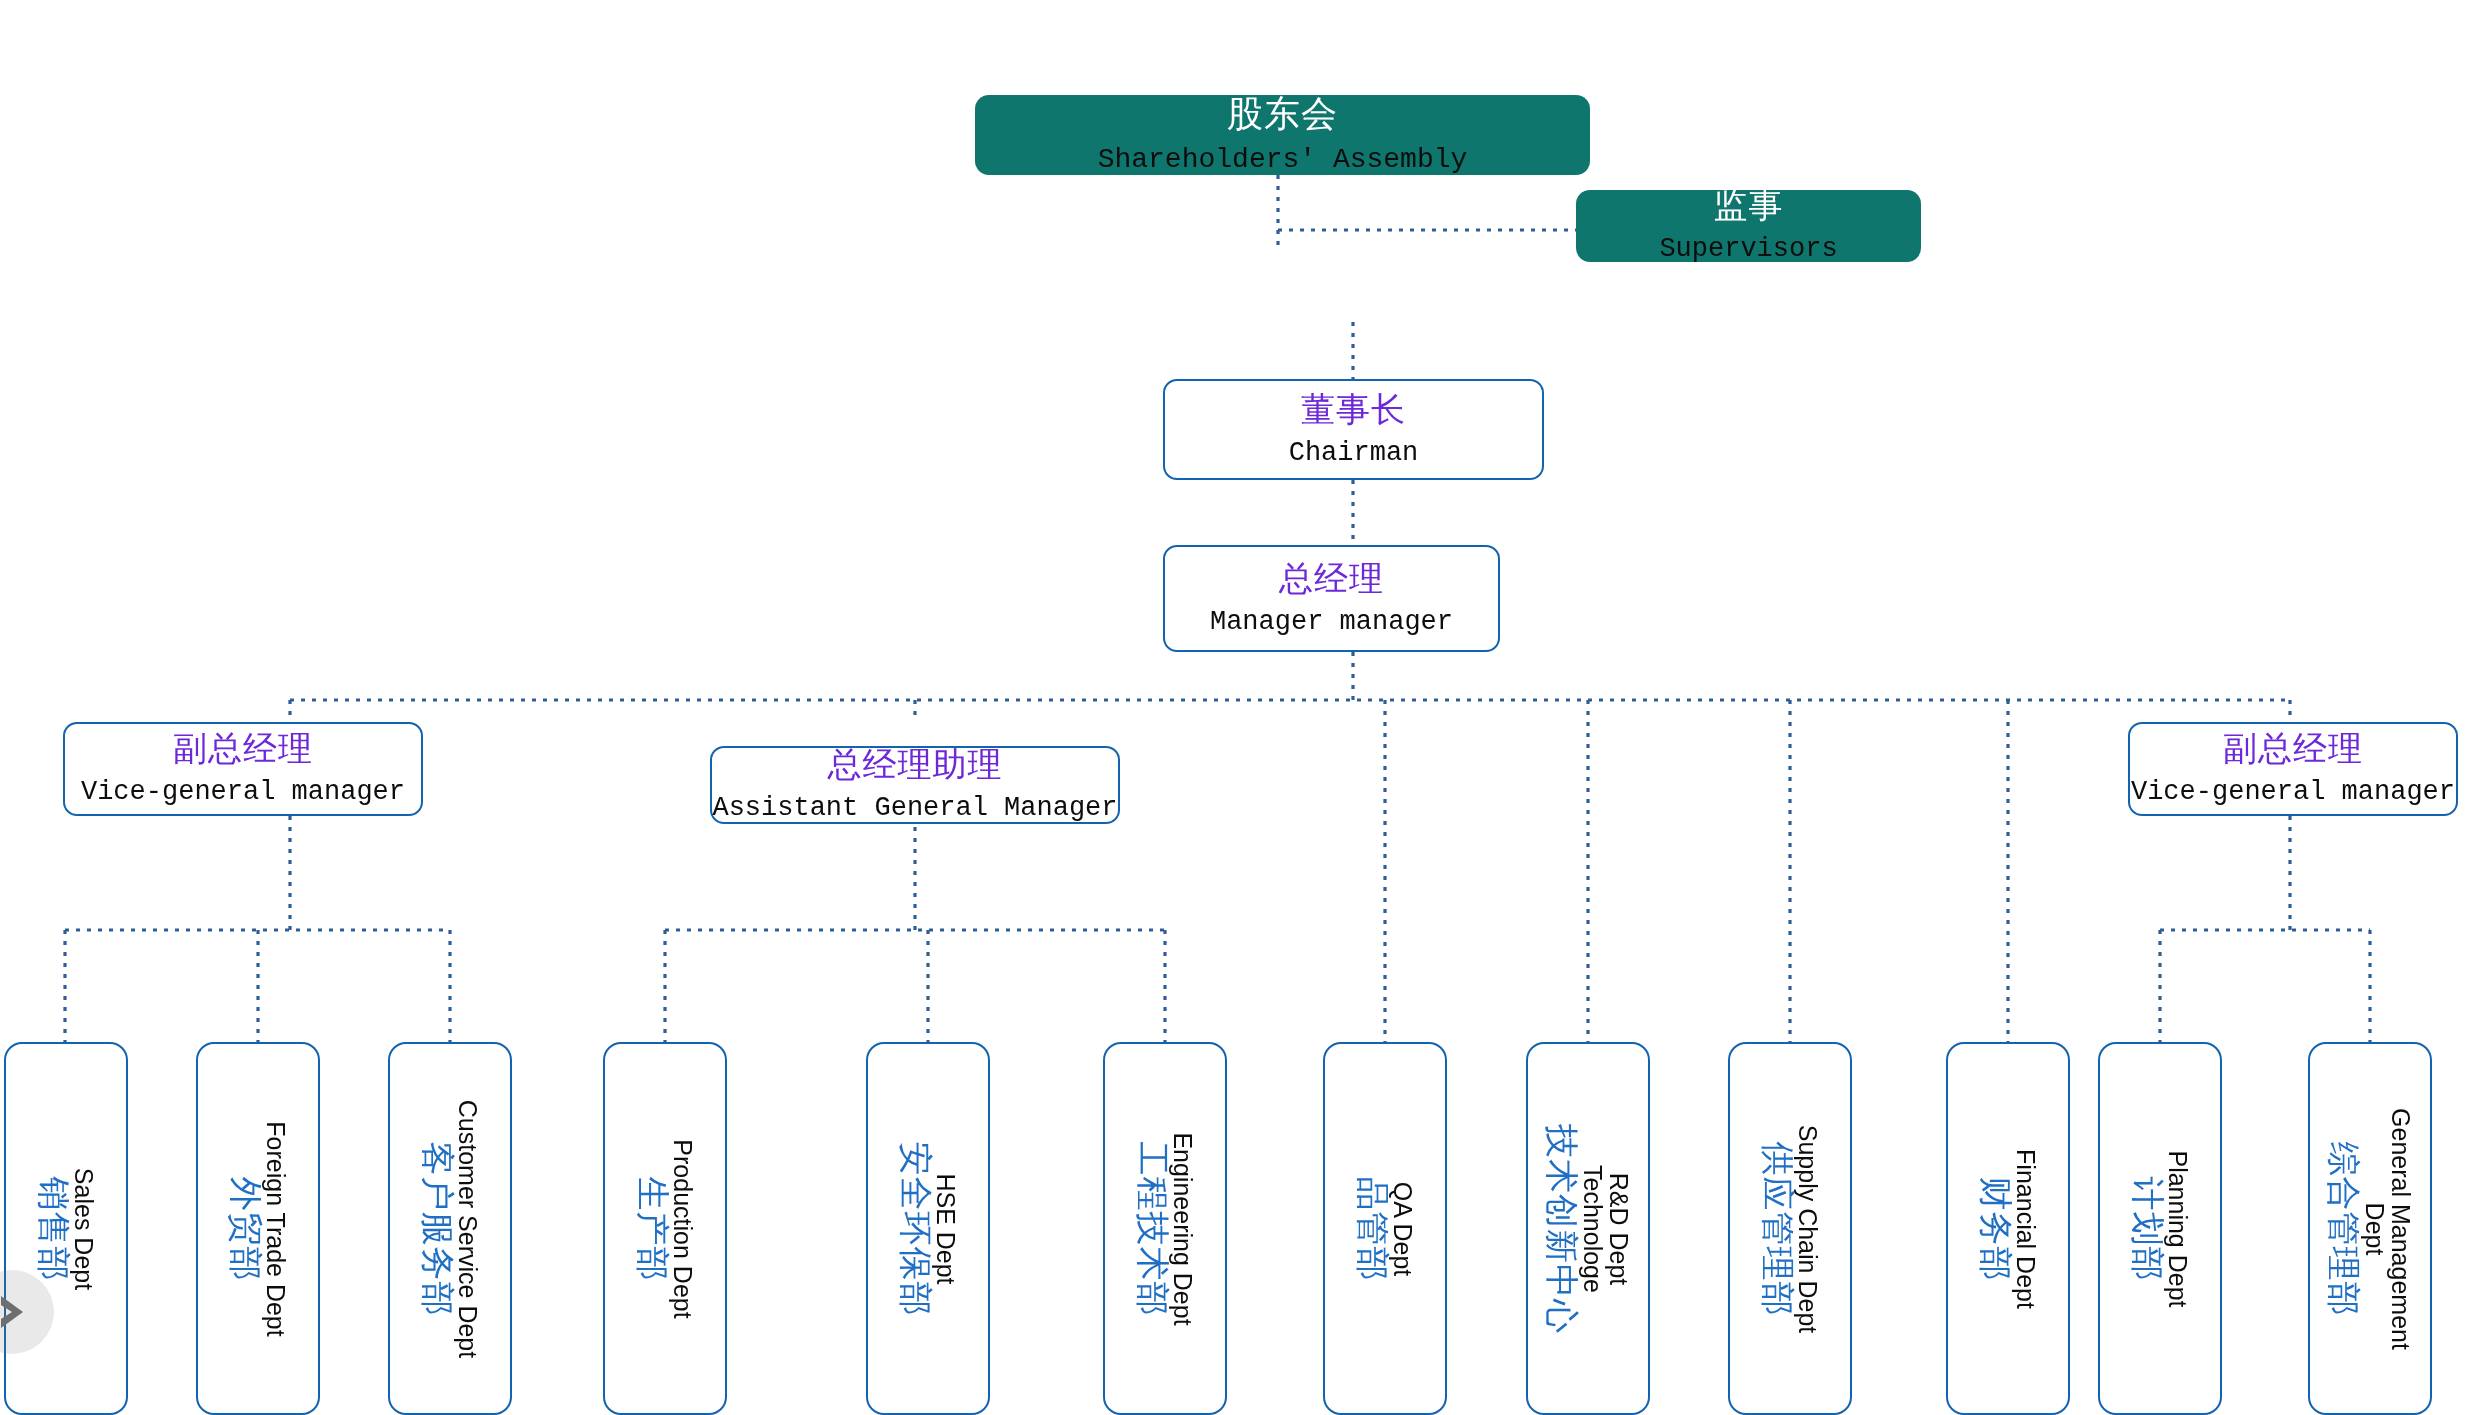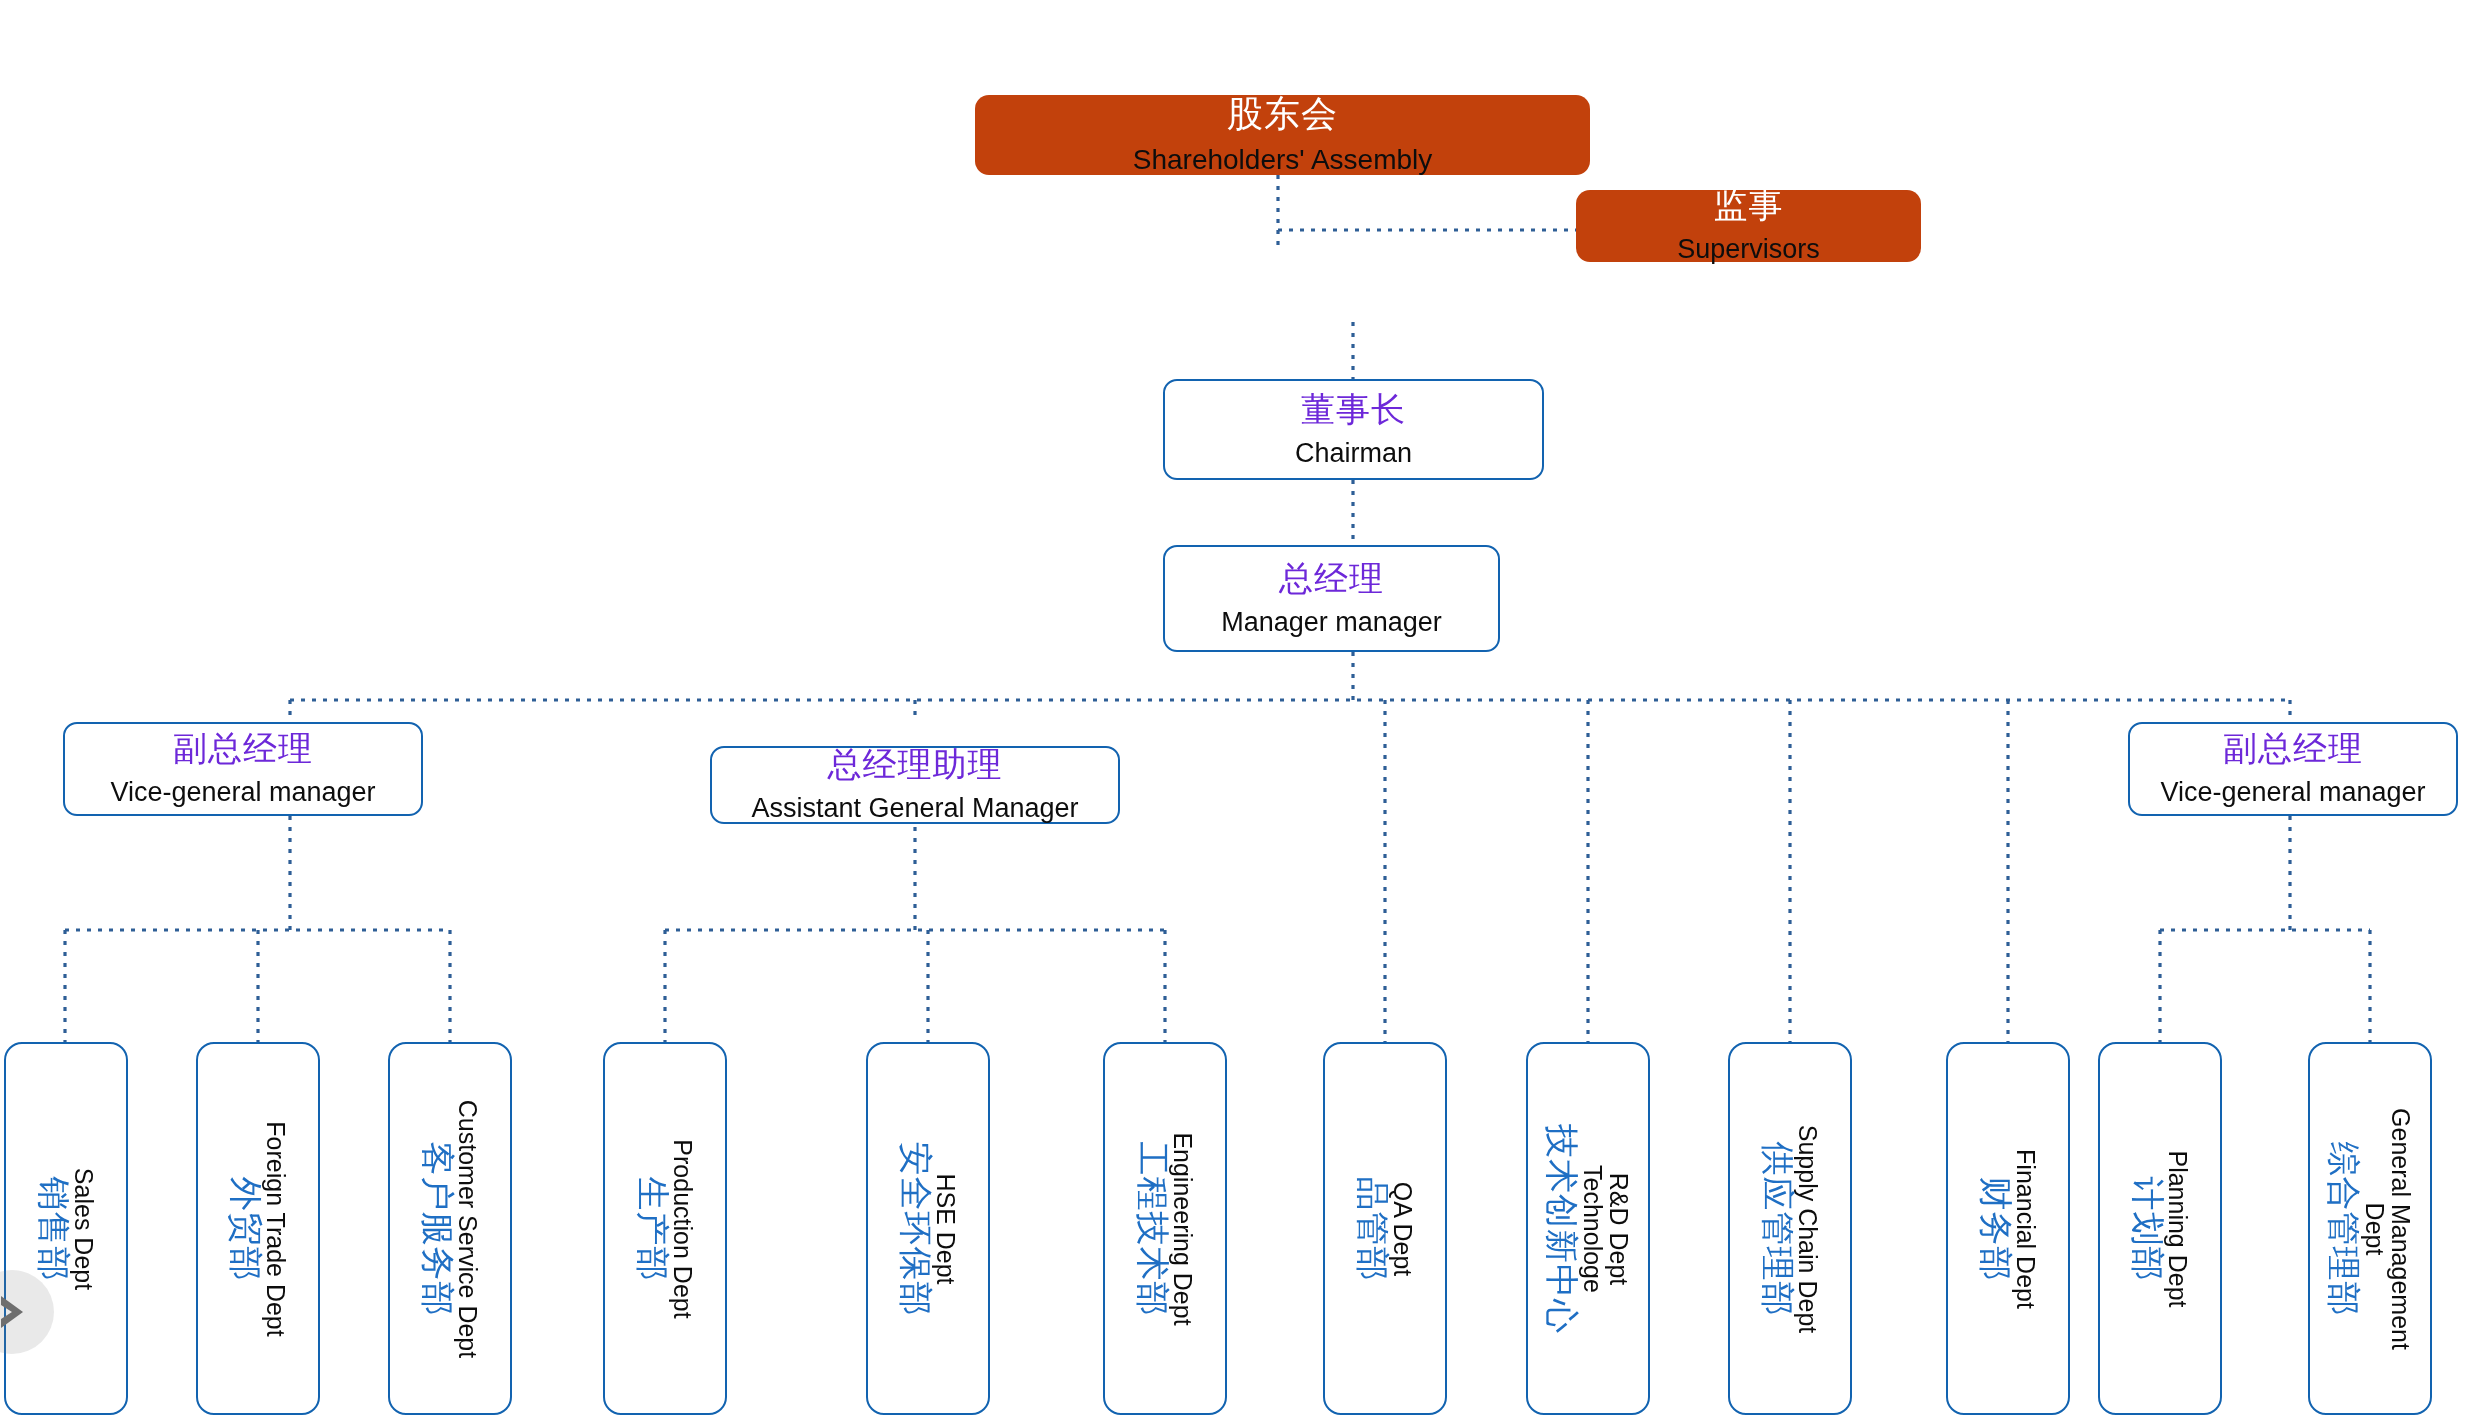--- a/index.html
+++ b/index.html
@@ -38,21 +38,21 @@
     display: flex;
     flex-direction: column;
     align-items: center;
     justify-content: center;
     border-radius: 14px;
     text-align: center;
   }
 
   
   .node.filled {
-    background: #c2410c;
+    background: #0f766e;
     border: none;
   }
   .node.filled .cn {
     color: #ffffff;
   }
   .node.filled .en {
     color: #0d0d0d;
   }
 
   
@@ -71,20 +71,21 @@
     font-size: 34px;
     line-height: 1.06;
     letter-spacing: 1px;
     white-space: nowrap;
   }
   .en {
     font-size: 27px;
     line-height: 1.12;
     white-space: nowrap;
     margin-top: 11px;
+    font-family: Liberation Mono, monospace;
   }
 
   
   .node.lvl-share .cn { font-size: 36px; }
   .node.lvl-share .en { font-size: 28px; }
 
   
   .vnode {
     position: absolute;
     box-sizing: border-box;

